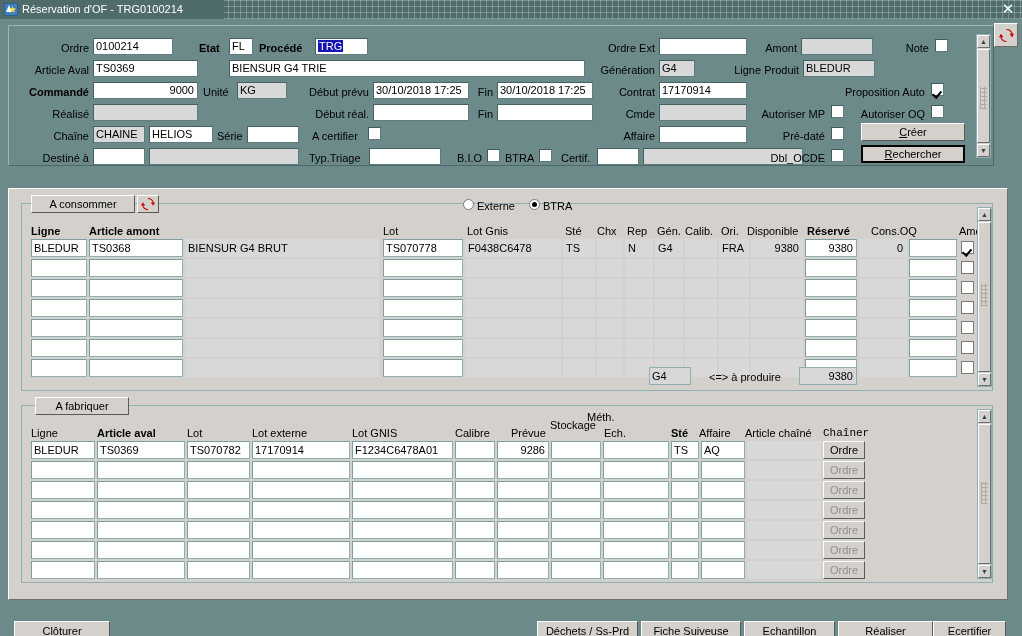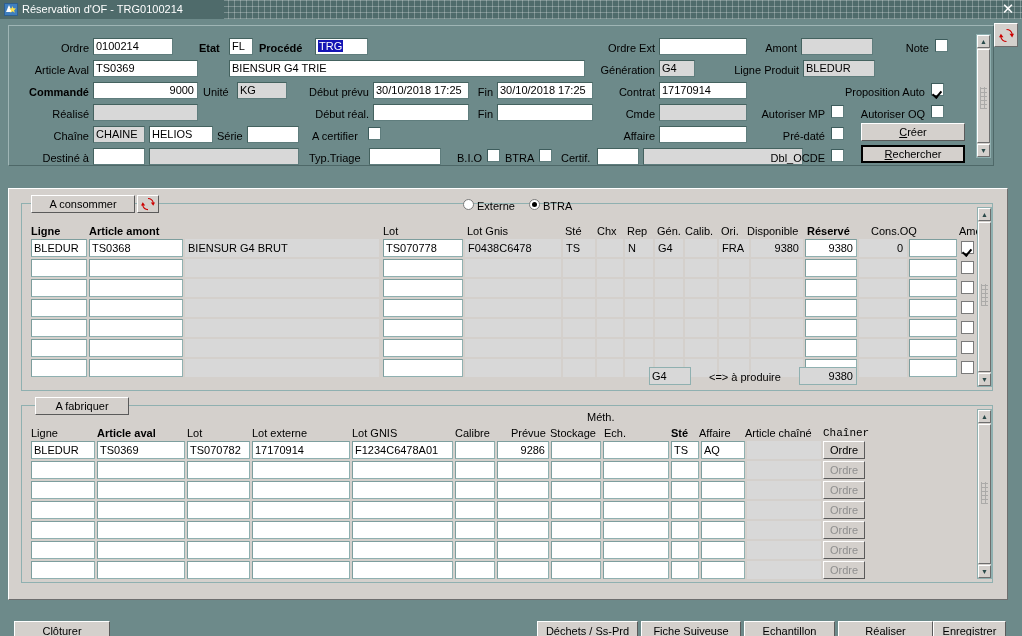--- a/index.html
+++ b/index.html
@@ -477,21 +477,21 @@
 
     <div class="thd" style="left:578px;top:222px;">Méth.</div>
 
     <div class="thd" style="left:22px;top:238px;">Ligne</div>
     <div class="thd b" style="left:88px;top:238px;">Article aval</div>
     <div class="thd" style="left:178px;top:238px;">Lot</div>
     <div class="thd" style="left:243px;top:238px;">Lot externe</div>
     <div class="thd" style="left:343px;top:238px;">Lot GNIS</div>
     <div class="thd" style="left:446px;top:238px;">Calibre</div>
     <div class="thd" style="left:502px;top:238px;">Prévue</div>
-    <div class="thd" style="left:541px;top:238px;">Stockage</div>
+    <div class="thd" style="left:541px;top:230px;">Stockage</div>
     <div class="thd" style="left:595px;top:238px;">Ech.</div>
     <div class="thd b" style="left:662px;top:238px;">Sté</div>
     <div class="thd" style="left:690px;top:238px;">Affaire</div>
     <div class="thd" style="left:736px;top:238px;">Article chaîné</div>
     <div class="thd" style="left:814px;top:238px;font-family:Liberation Mono, monospace;">Chaîner</div>
 
     <div id="fabricate-rows">
         <div class="tcell" style="left: 22px; top: 252px; width: 64px;">BLEDUR</div>
         <div class="tcell" style="left: 88px; top: 252px; width: 88px;">TS0369</div>
         <div class="tcell" style="left: 178px; top: 252px; width: 63px;">TS070782</div>
@@ -603,17 +603,17 @@
     <div class="btn" style="left:633px;top:7px;width:100px;height:20px;">
         <span><u>F</u><span>iche Suiveuse</span></span>
       </div>
     <div class="btn" style="left:736px;top:7px;width:91px;height:20px;">
         <span>Echantillon</span>
       </div>
     <div class="btn" style="left:830px;top:7px;width:95px;height:20px;">
         <span><u>R</u><span>éaliser</span></span>
       </div>
     <div class="btn" style="left:925px;top:7px;width:73px;height:20px;">
-        <span><u>E</u><span>nregistrer</span></span>
+        <span><u>E</u><span>certifier</span></span>
       </div>
   </div>
 
 </div>
 
 </body></html>

